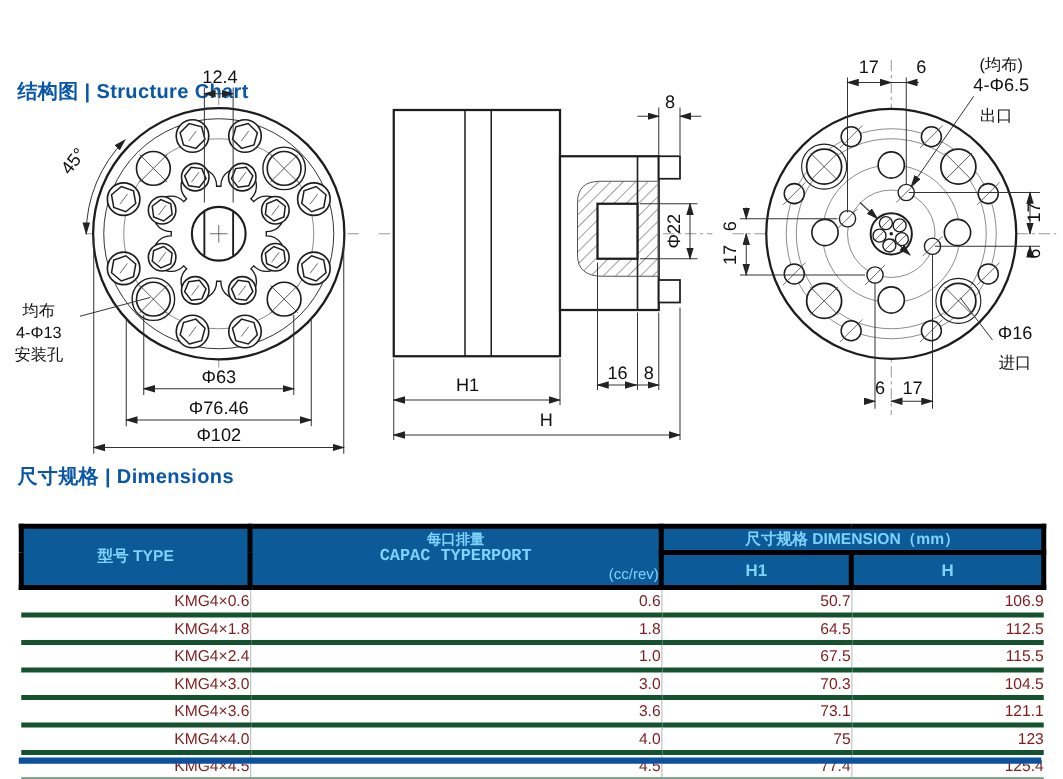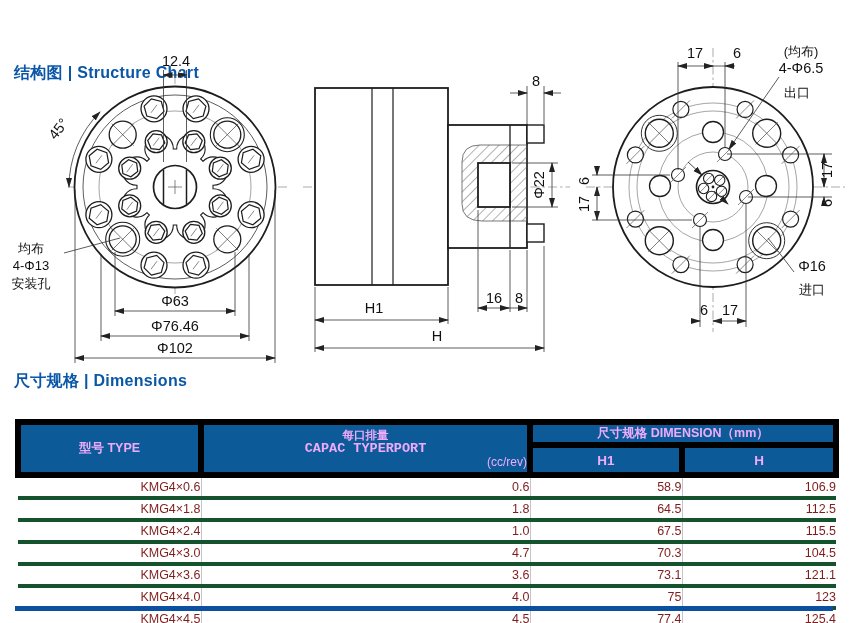--- a/index.html
+++ b/index.html
@@ -8,21 +8,21 @@
   .section-title{position:absolute;left:14px;font-size:16px;font-weight:bold;color:#0a57a8;
         letter-spacing:.3px;}
   #title-structure{top:23px;margin-top:40px;}
   #title-dimensions{top:371px;}
   svg text{font-family:"Liberation Sans",sans-serif;}
   .dtl{font-size:14.5px;fill:#111;}
   .cjk{font-size:13px;fill:#111;}
   
   .tblwrap{position:absolute;left:15px;top:419px;width:818px;}
   table.dims{border-collapse:collapse;width:818px;table-layout:fixed;}
-  table.dims th{background:#0d5a99;color:#f0abfc;font-weight:bold;padding:0;border:6px solid #000000;}
+  table.dims th{background:#0d5a99;color:#7dd3fc;font-weight:bold;padding:0;border:4px solid #000000;}
   th.type-h{font-size:13.5px;}
   .cap1{font-size:11.5px;line-height:12px;}
   .cap2{font-size:13.5px;line-height:15px;font-family:Liberation Mono, monospace;}
   .cap3{font-size:12px;line-height:12px;font-weight:normal;text-align:right;}
   tr.group-row th{height:17px;font-size:12.5px;}
   tr.sub-row th{height:24px;font-size:13.5px;}
   table.dims td{height:18px;padding:0;text-align:right;font-size:12.5px;color:#7f1d1d;
       border-bottom:4px solid #14532d;border-right:1px solid #c2c6ca;line-height:18px;}
   table.dims td:last-child{border-right:none;}
   .bottom-bar{position:absolute;left:15px;top:606px;width:818px;height:5px;background:#0b51a0;}
@@ -363,38 +363,38 @@
         </tr>
         <tr class="sub-row">
           <th>H1</th>
           <th>H</th>
         </tr>
       </thead>
       <tbody>
         <tr>
           <td>KMG4×0.6</td>
           <td>0.6</td>
-          <td>58.9</td>
+          <td>50.7</td>
           <td>106.9</td>
         </tr>
         <tr>
           <td>KMG4×1.8</td>
           <td>1.8</td>
           <td>64.5</td>
           <td>112.5</td>
         </tr>
         <tr>
           <td>KMG4×2.4</td>
           <td>1.0</td>
           <td>67.5</td>
           <td>115.5</td>
         </tr>
         <tr>
           <td>KMG4×3.0</td>
-          <td>4.7</td>
+          <td>3.0</td>
           <td>70.3</td>
           <td>104.5</td>
         </tr>
         <tr>
           <td>KMG4×3.6</td>
           <td>3.6</td>
           <td>73.1</td>
           <td>121.1</td>
         </tr>
         <tr>

